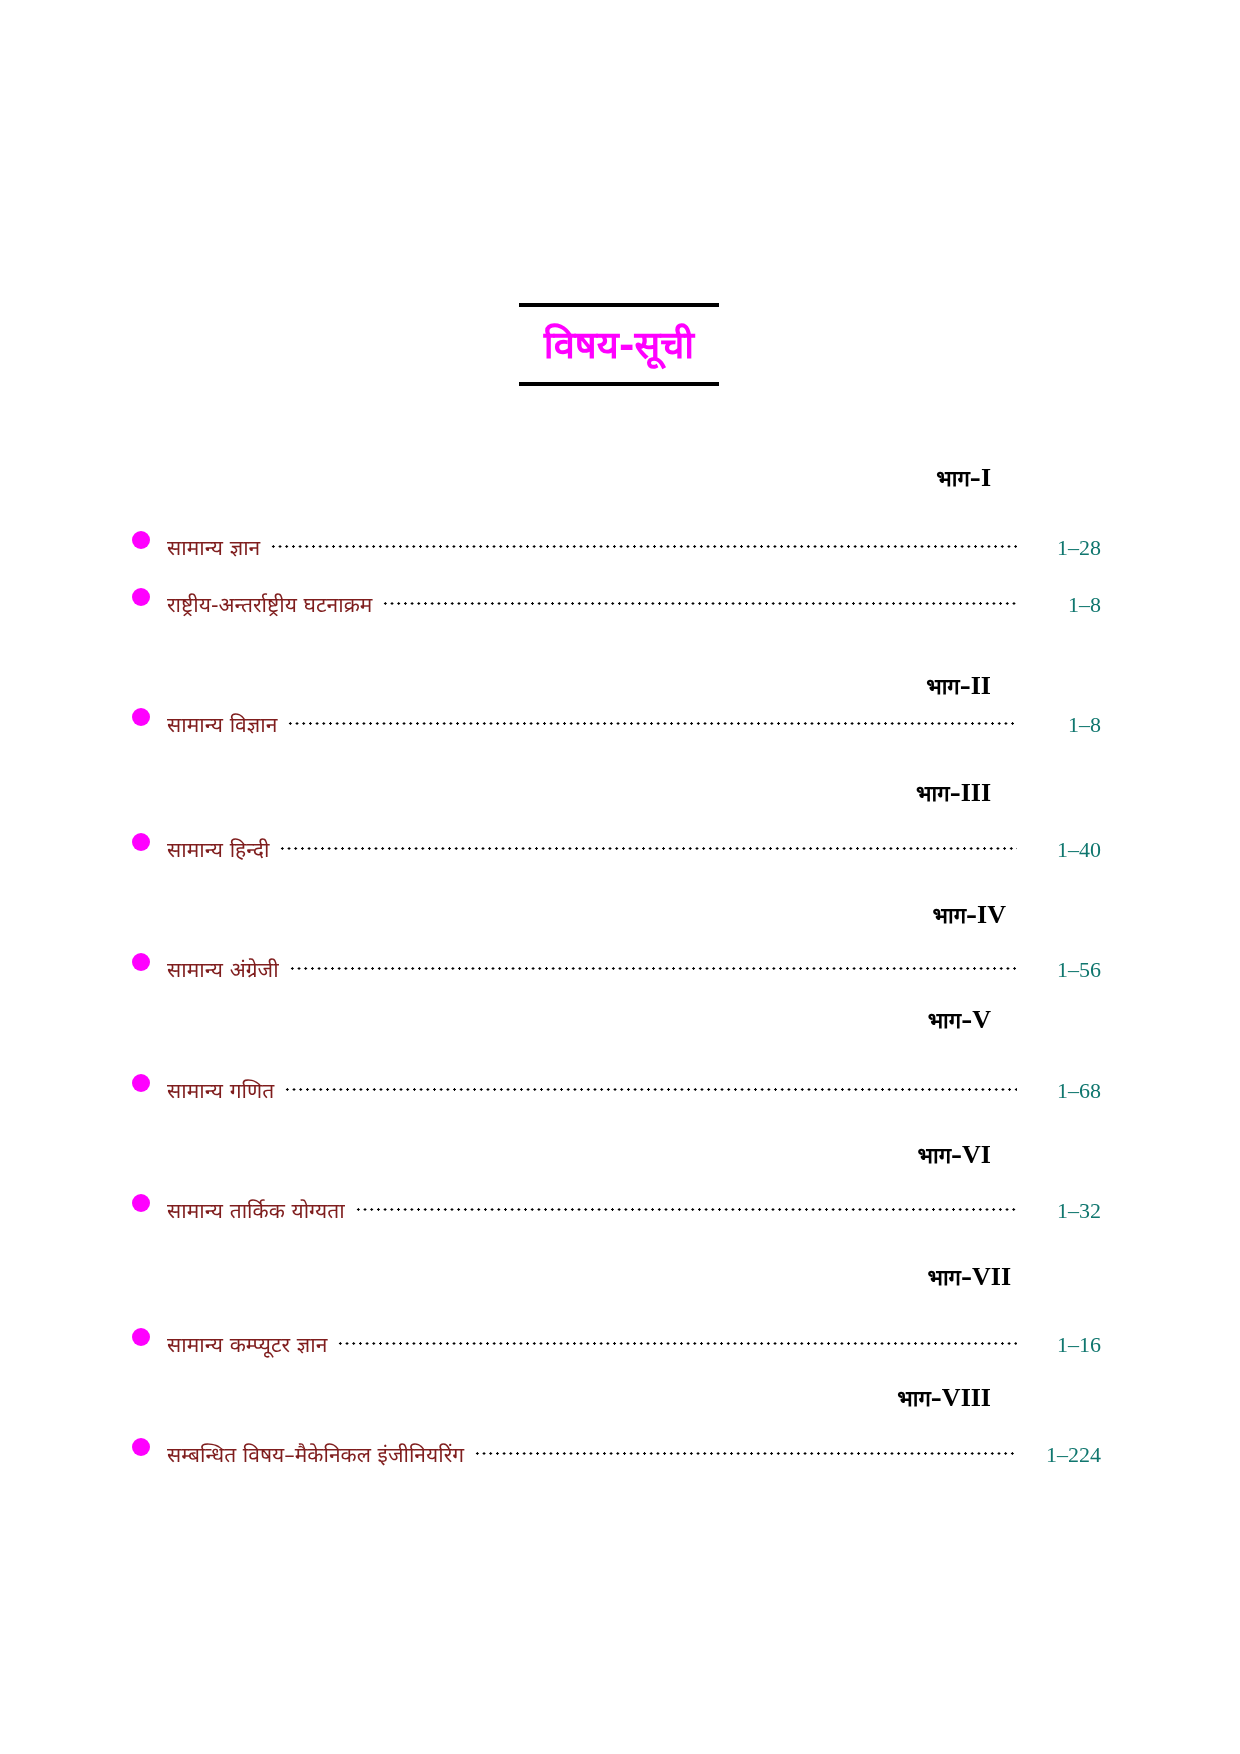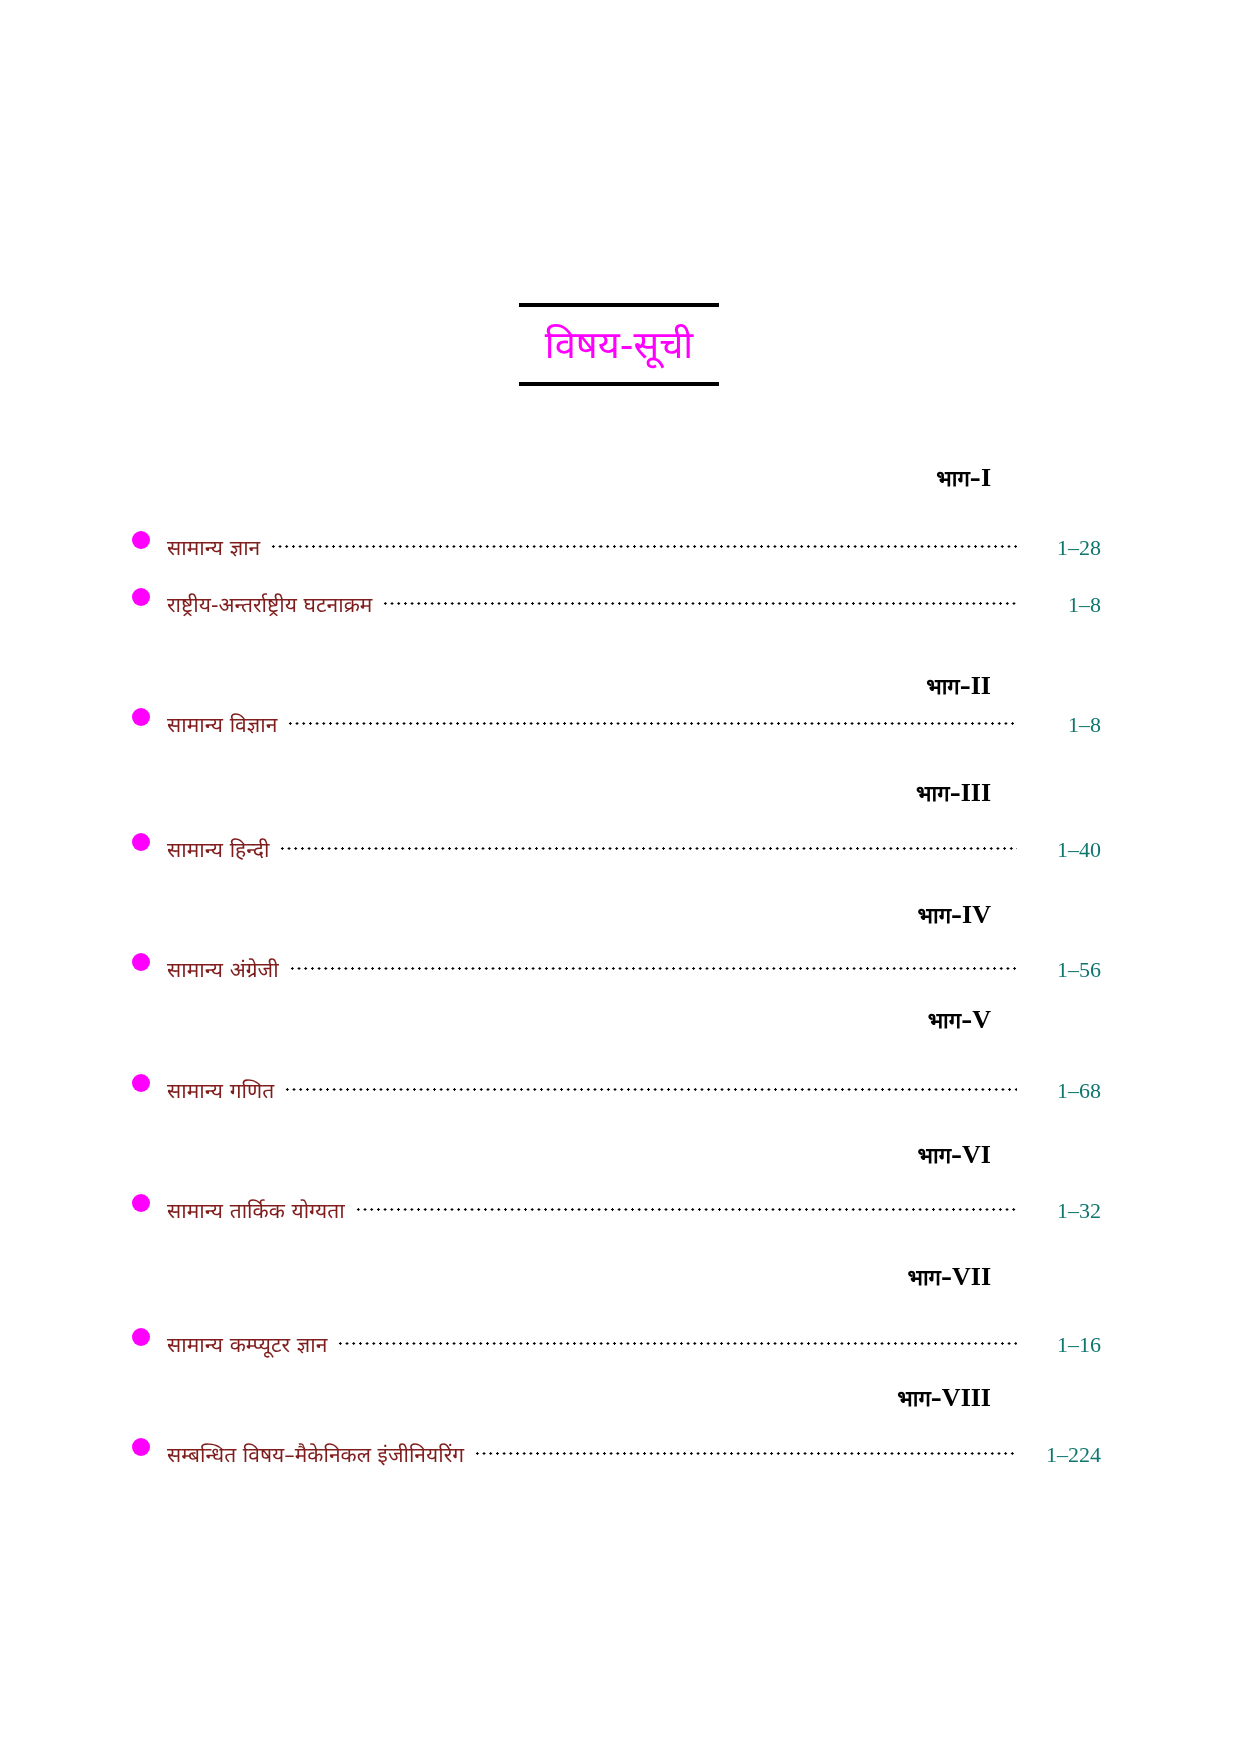--- a/index.html
+++ b/index.html
@@ -4,21 +4,21 @@
   <style>
     html, body { margin: 0; padding: 0; background: #ffffff; }
     body { width: 1240px; height: 1754px; position: relative; overflow: hidden; }
     .page { position: absolute; left: 0; top: 0; width: 1240px; height: 1754px; background: #ffffff; }
 
     .title-block { position: absolute; left: 519px; top: 303px; width: 200px; height: 85px; }
     .rule { position: absolute; left: 0; width: 200px; height: 4px; background: #000000; }
     .rule.top { top: 0; }
     .rule.bottom { top: 79px; }
     .title { position: absolute; left: 0; top: 16px; width: 200px; text-align: center;
-      font-family: "DejaVu Sans", sans-serif; font-weight: normal; font-size: 38px; line-height: 52px;
+      font-family: "DejaVu Sans", sans-serif; font-weight: bold; font-size: 38px; line-height: 52px;
       color: #ff00ff; white-space: nowrap; }
 
     .section-heading { position: absolute; left: 0; width: 991px; text-align: right;
       font-size: 24px; line-height: 30px; color: #000000; font-weight: bold; white-space: nowrap; }
     .section-heading .hi { font-family: "DejaVu Sans", sans-serif; font-size: 22px; }
     .section-heading .roman { font-family: "Liberation Serif", serif; font-size: 26px; }
 
     .row { position: absolute; left: 131px; width: 970px; height: 30px; }
     .bullet { position: absolute; left: 1px; top: 6px; width: 18px; height: 18px; border-radius: 50%; background: #ff00ff; }
     .row-inner { position: absolute; left: 36px; right: 0; top: 0; height: 30px; display: flex; align-items: baseline; }
@@ -78,21 +78,21 @@
   </div>
   <div class="row" style="top:827px;">
     <span class="bullet"></span>
     <div class="row-inner">
       <span class="label">सामान्य हिन्दी</span>
       <span class="leader"></span>
       <span class="pages">1–40</span>
     </div>
   </div>
 
-  <div class="section-heading" style="top:900px;">
+  <div class="section-heading" style="top:900px;margin-left:15px;">
     <span class="hi">भाग–</span><span class="roman">IV</span>
   </div>
   <div class="row" style="top:947px;">
     <span class="bullet"></span>
     <div class="row-inner">
       <span class="label">सामान्य अंग्रेजी</span>
       <span class="leader"></span>
       <span class="pages">1–56</span>
     </div>
   </div>
@@ -114,21 +114,21 @@
   </div>
   <div class="row" style="top:1188px;">
     <span class="bullet"></span>
     <div class="row-inner">
       <span class="label">सामान्य तार्किक योग्यता</span>
       <span class="leader"></span>
       <span class="pages">1–32</span>
     </div>
   </div>
 
-  <div class="section-heading" style="top:1262px;">
+  <div class="section-heading" style="top:1262px;padding-left:20px;">
     <span class="hi">भाग–</span><span class="roman">VII</span>
   </div>
   <div class="row" style="top:1322px;">
     <span class="bullet"></span>
     <div class="row-inner">
       <span class="label">सामान्य कम्प्यूटर ज्ञान</span>
       <span class="leader"></span>
       <span class="pages">1–16</span>
     </div>
   </div>

